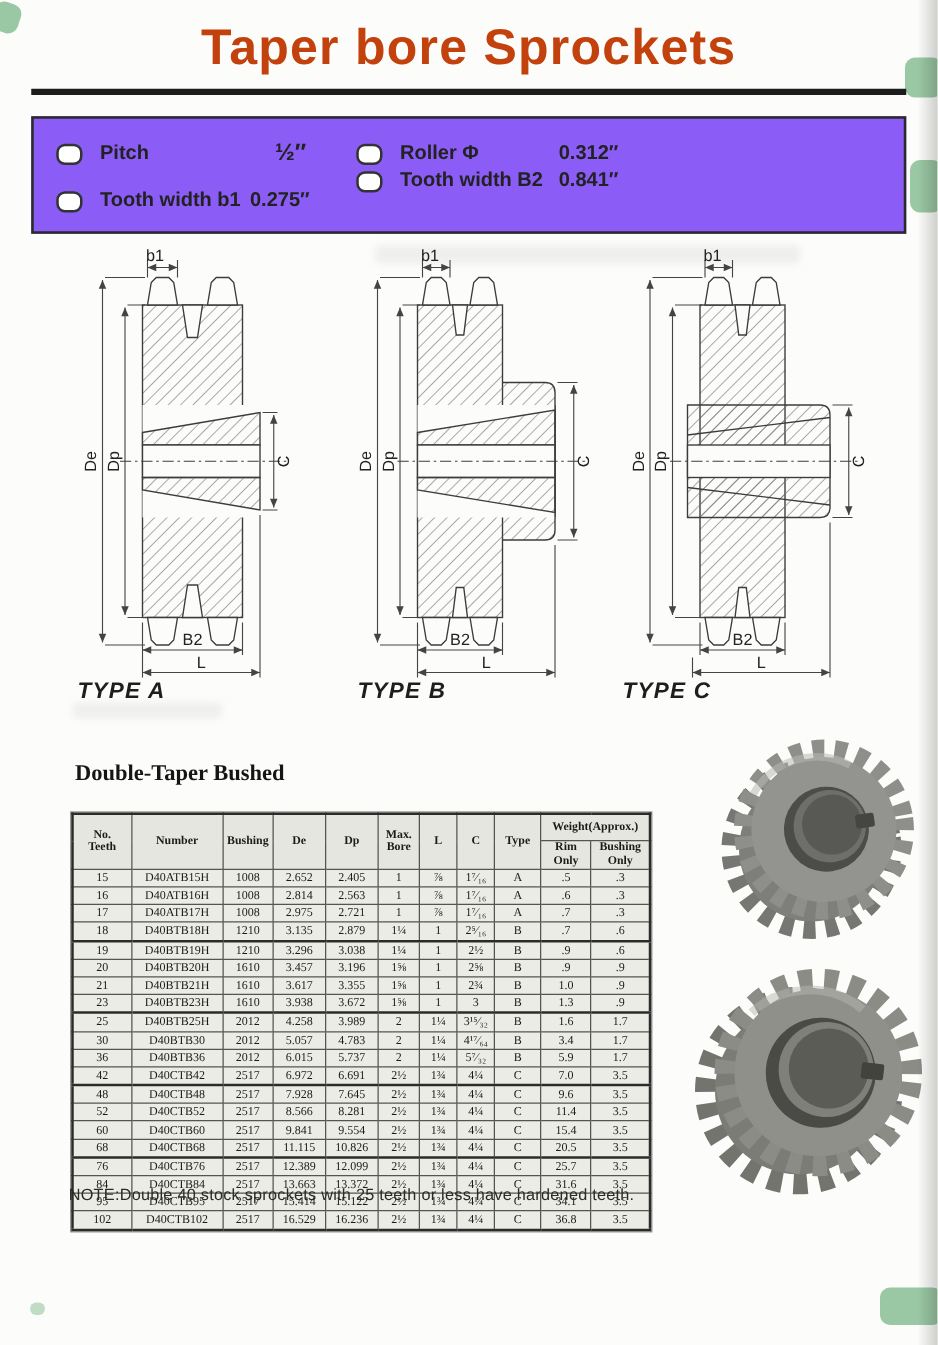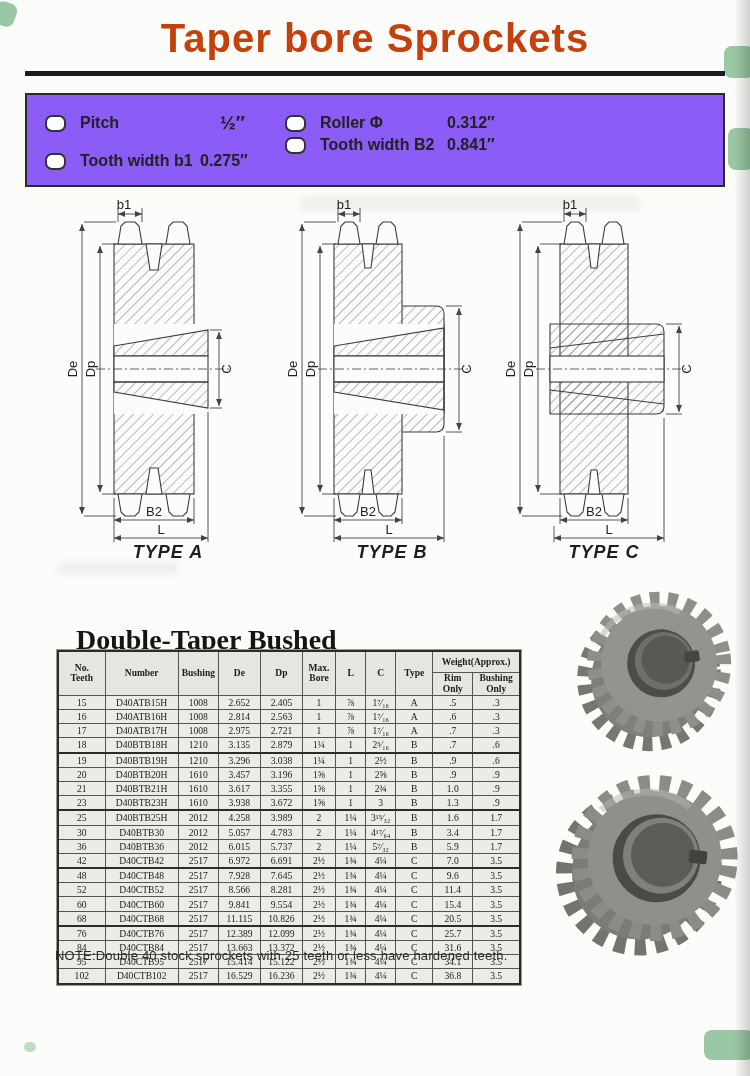--- a/index.html
+++ b/index.html
@@ -36,27 +36,27 @@
   .sv{font-weight:bold;font-size:16px;white-space:nowrap;}
   .si0{left:18px;top:16px;width:250px;} .si0 .sv{position:absolute;left:175px;font-size:19px;}
   .si1{left:258px;top:16px;width:250px;} .si1 .sv{position:absolute;left:162px;}
   .si2{left:18px;top:54px;width:250px;} .si2 .sv{position:absolute;left:155px;}
   .si3{left:258px;top:38px;width:250px;} .si3 .sv{position:absolute;left:162px;}
 
   
   .fig{position:absolute;width:212px;margin:0;}
   .fig-a{left:62px;top:198px;} .fig-b{left:286px;top:198px;} .fig-c{left:498px;top:198px;}
   .fig svg{display:block;}
-  .fig figcaption{text-align:center;font-size:18px;font-weight:bold;font-style:italic;
+  .fig figcaption{font-size:18px;font-weight:bold;font-style:italic;
     margin-top:-6px;letter-spacing:1px;color:#1e1e1c;}
   .dimtxt{font-family:"Liberation Sans",sans-serif;font-size:13px;fill:#222;}
 
   
-  .sec-h{position:absolute;left:60px;top:608px;margin:16px;font-family:"Liberation Serif",serif;
-    font-size:28px;font-weight:bold;color:#151513;}
+  .sec-h{position:absolute;left:60px;top:608px;margin:0;font-family:"Liberation Serif",serif;
+    font-size:18px;font-weight:bold;color:#151513;}
 
   
   .tbl-wrap{position:absolute;left:57px;top:650px;width:464px;border-radius:22px;}
   table.spk{border-collapse:collapse;width:464px;background:#ecece7;
     font-family:"Liberation Serif",serif;font-size:9.5px;color:#1b1b19;
     border:2px solid #2b2b29;box-shadow:0 0 0 1px #9a9a94;}
   table.spk th,table.spk td{border:1px solid #55554f;text-align:center;padding:0 1px;
     white-space:pre-line;line-height:1.15;}
   table.spk thead th{font-weight:bold;font-size:9.5px;height:20px;background:#e6e6e0;}
   table.spk thead .two{height:41px;}

